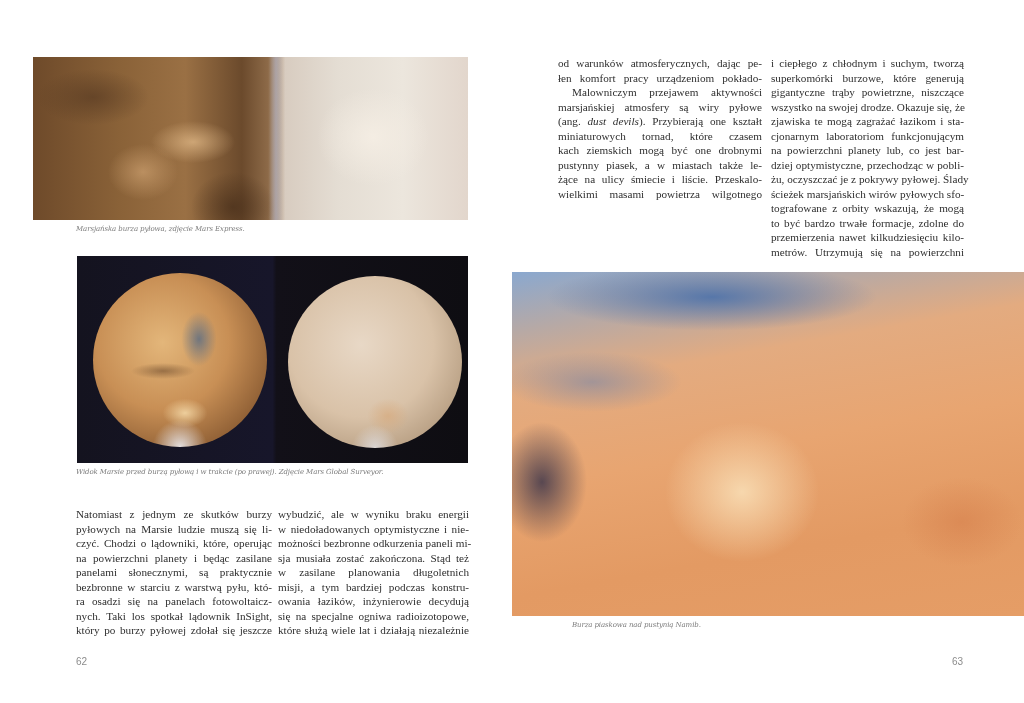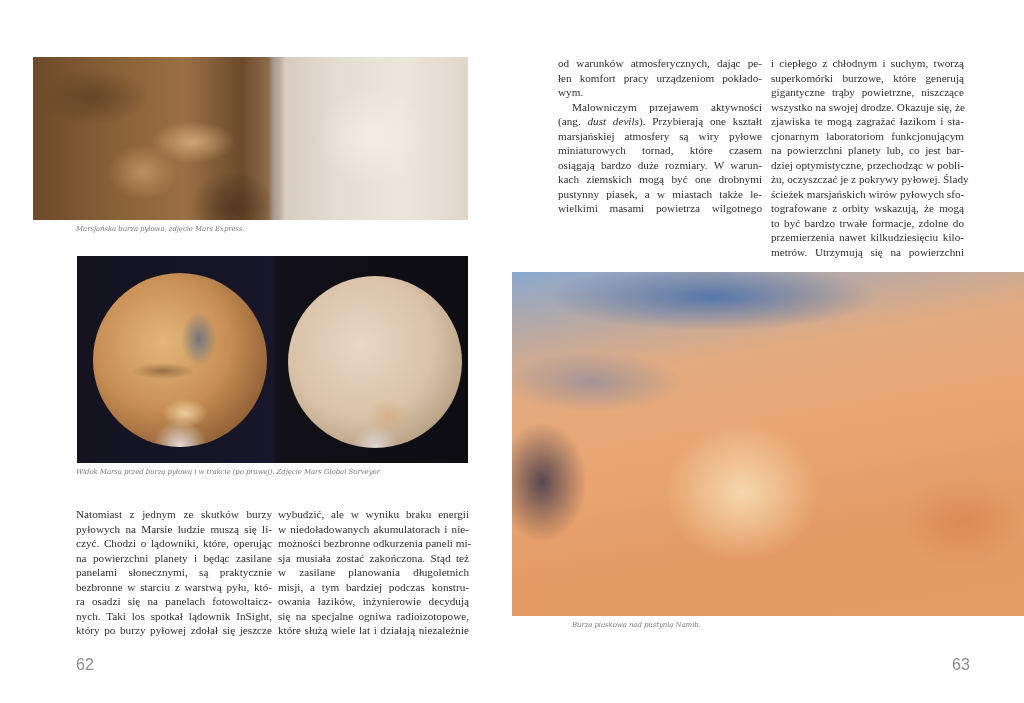--- a/index.html
+++ b/index.html
@@ -70,79 +70,78 @@
 
   .text-col {
     position: absolute; font-family: "Liberation Serif", serif;
     font-size: 11.2px; line-height: 14.5px; color: #2e2e2e;
   }
   .text-col .line { display: block; text-align: justify; text-align-last: justify; white-space: nowrap; }
   .text-col .line.short { text-align-last: left; }
 
   .page-number {
     position: absolute; top: 656px; font-family: "Liberation Sans", sans-serif;
-    font-size: 16px; color: #8c8c8c;
+    font-size: 10px; color: #8c8c8c;
   }
 </style>
 </head>
 <body>
 
 <div class="page page-left">
 
   <div class="figure img-mars-express">
     <div class="storm-edge"></div>
   </div>
   <div class="caption" style="left:60px; top:225px;">Marsjańska burza pyłowa, zdjęcie Mars Express.</div>
 
   <div class="figure img-mars-globes">
     <div class="globe globe-before"></div>
     <div class="globe globe-after"></div>
   </div>
-  <div class="caption" style="left:60px; top:468px;">Widok Marsa przed burzą pyłową i w trakcie (po prawej). Zdjęcie Mars Global Surveyor.</div>
+  <div class="caption" style="left:60px; top:468px;">Widok Marsie przed burzą pyłową i w trakcie (po prawej). Zdjęcie Mars Global Surveyor.</div>
 
   <div class="text-col" style="left:60px; top:507px; width:196px;">
     <span class="line">Natomiast z jednym ze skutków burzy</span>
     <span class="line">pyłowych na Marsie ludzie muszą się li-</span>
     <span class="line">czyć. Chodzi o lądowniki, które, operując</span>
     <span class="line">na powierzchni planety i będąc zasilane</span>
     <span class="line">panelami słonecznymi, są praktycznie</span>
     <span class="line">bezbronne w starciu z warstwą pyłu, któ-</span>
     <span class="line">ra osadzi się na panelach fotowoltaicz-</span>
     <span class="line">nych. Taki los spotkał lądownik InSight,</span>
     <span class="line">który po burzy pyłowej zdołał się jeszcze</span>
   </div>
 
   <div class="text-col" style="left:262px; top:507px; width:191px;">
     <span class="line">wybudzić, ale w wyniku braku energii</span>
-    <span class="line">w niedoładowanych akumulatorach i nie-</span>
+    <span class="line">w niedoładowanych optymistyczne i nie-</span>
     <span class="line">możności bezbronne odkurzenia paneli mi-</span>
     <span class="line">sja musiała zostać zakończona. Stąd też</span>
     <span class="line">w zasilane planowania długoletnich</span>
     <span class="line">misji, a tym bardziej podczas konstru-</span>
     <span class="line">owania łazików, inżynierowie decydują</span>
     <span class="line">się na specjalne ogniwa radioizotopowe,</span>
     <span class="line">które służą wiele lat i działają niezależnie</span>
   </div>
 
   <div class="page-number" style="left:60px;">62</div>
 </div>
 
 <div class="page page-right">
 
   <div class="text-col" style="left:46px; top:56px; width:204px;">
     <span class="line">od warunków atmosferycznych, dając pe-</span>
     <span class="line">łen komfort pracy urządzeniom pokłado-</span>
-    <span class="line short">wym.</span>
     <span class="line" style="padding-left:14px;">Malowniczym przejawem aktywności</span>
+    <span class="line">marsjańskiej atmosfery są wiry pyłowe</span>
     <span class="line">(ang. <em>dust devils</em>). Przybierają one kształt</span>
-    <span class="line">marsjańskiej atmosfery są wiry pyłowe</span>
     <span class="line">miniaturowych tornad, które czasem</span>
-    <span class="line">osiągają bardzo duże rozmiary. W warun-</span>
     <span class="line">kach ziemskich mogą być one drobnymi</span>
     <span class="line">pustynny piasek, a w miastach także le-</span>
+    <span class="line">żące na ulicy śmiecie i liście. Przeskalo-</span>
     <span class="line">wielkimi masami powietrza wilgotnego</span>
   </div>
 
   <div class="text-col" style="left:259px; top:56px; width:193px;">
     <span class="line">i ciepłego z chłodnym i suchym, tworzą</span>
     <span class="line">superkomórki burzowe, które generują</span>
     <span class="line">gigantyczne trąby powietrzne, niszczące</span>
     <span class="line">wszystko na swojej drodze. Okazuje się, że</span>
     <span class="line">zjawiska te mogą zagrażać łazikom i sta-</span>
     <span class="line">cjonarnym laboratoriom funkcjonującym</span>

